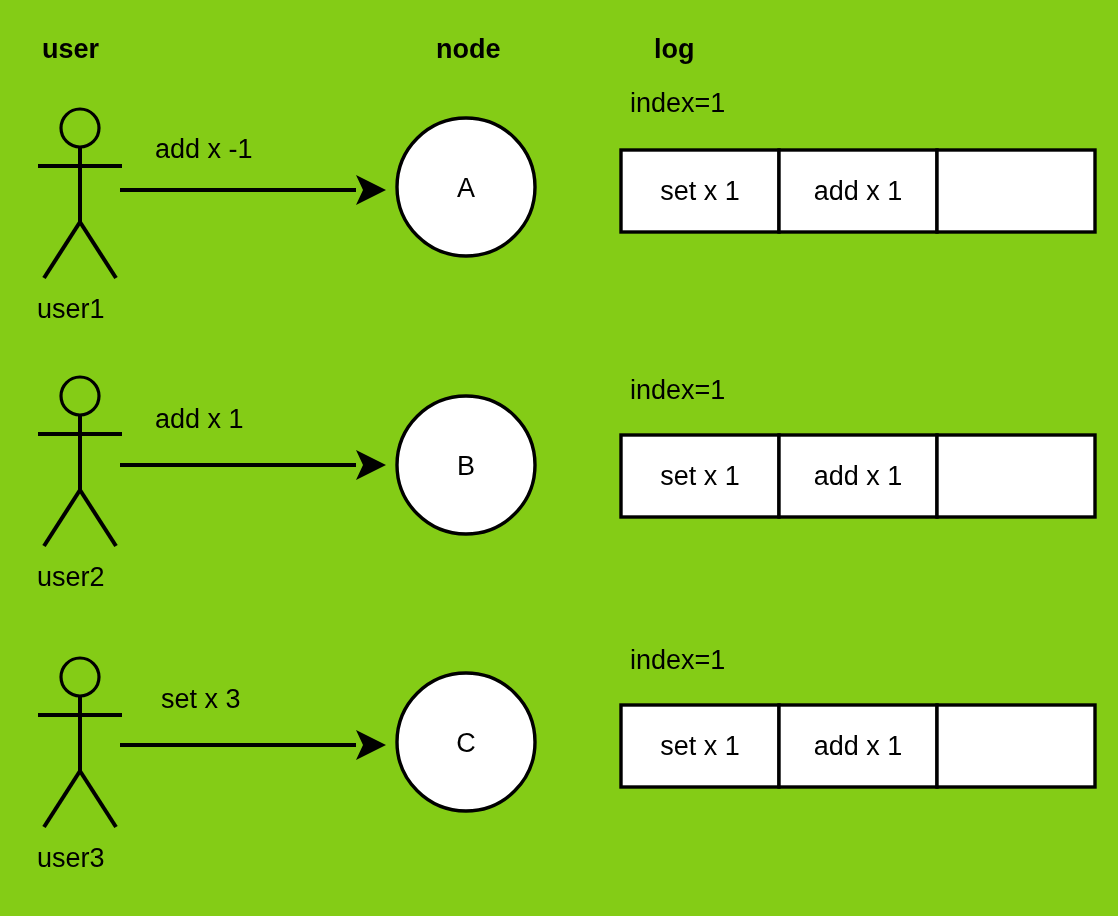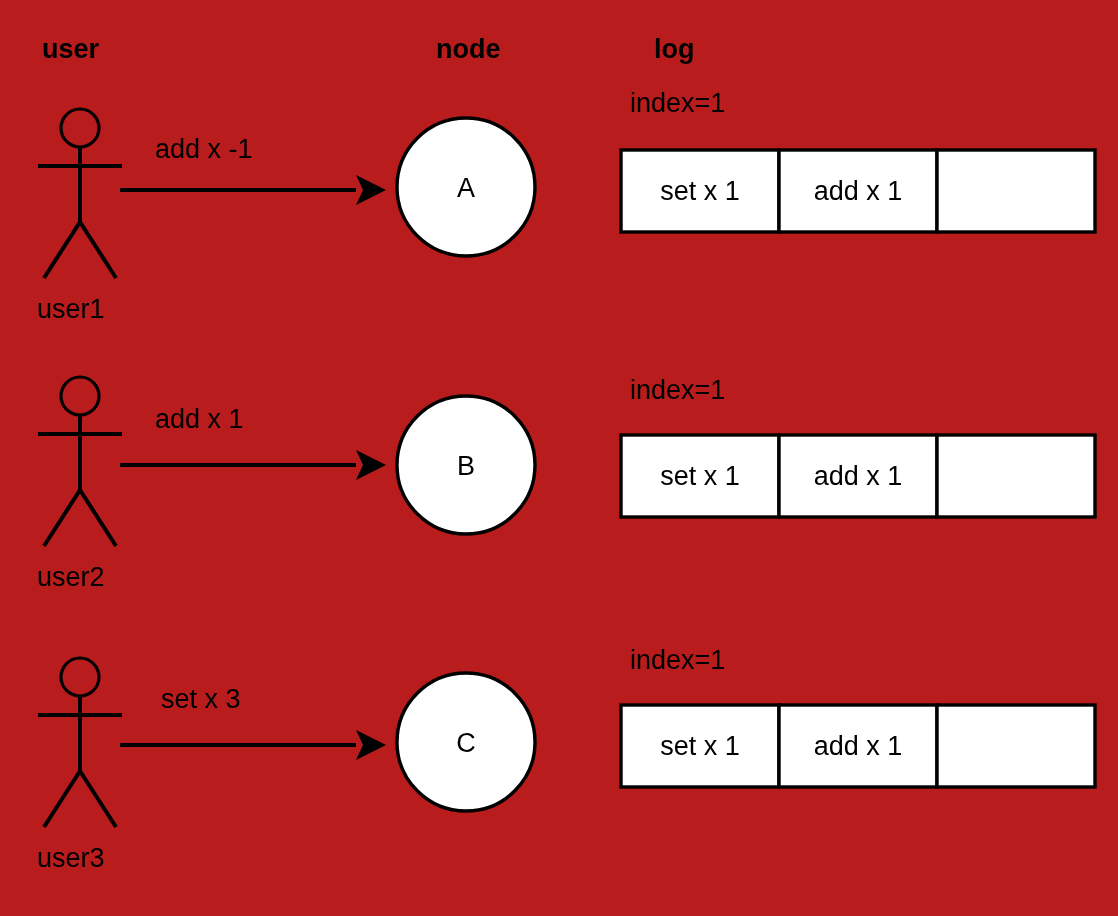--- a/index.html
+++ b/index.html
@@ -9,21 +9,21 @@
     background: #ffffff;
   }
   body {
     font-family: "Liberation Sans", sans-serif;
     color: #000000;
   }
   .canvas {
     position: relative;
     width: 1118px;
     height: 916px;
-    background: #b91c1c;
+    background: #84cc16;
     overflow: hidden;
   }
   .diagram-svg {
     position: absolute;
     top: 0;
     left: 0;
     width: 1118px;
     height: 916px;
     display: block;
   }

